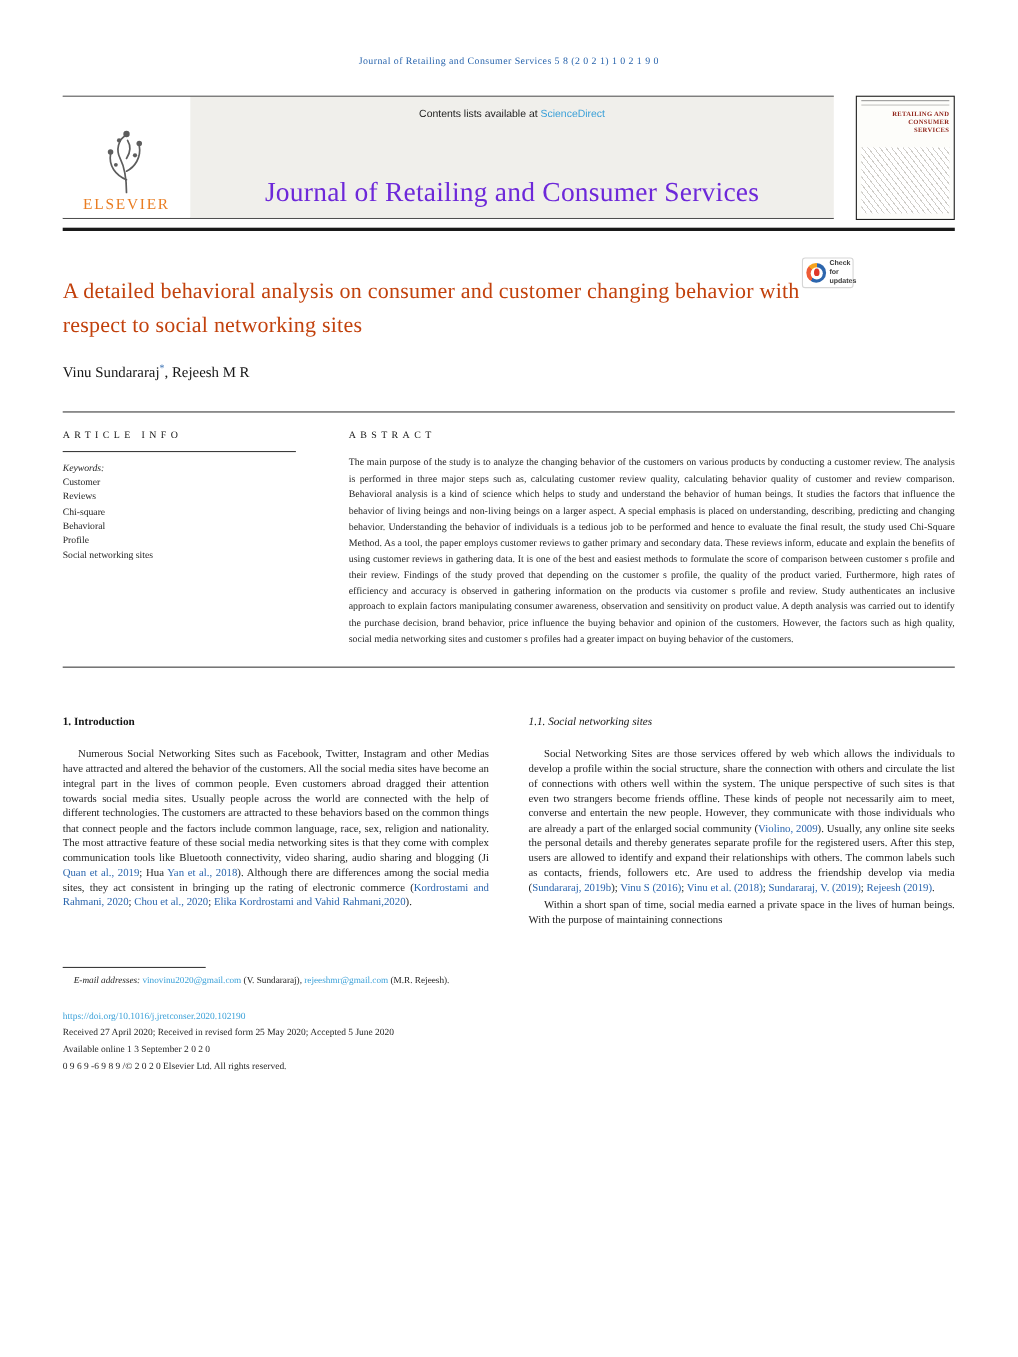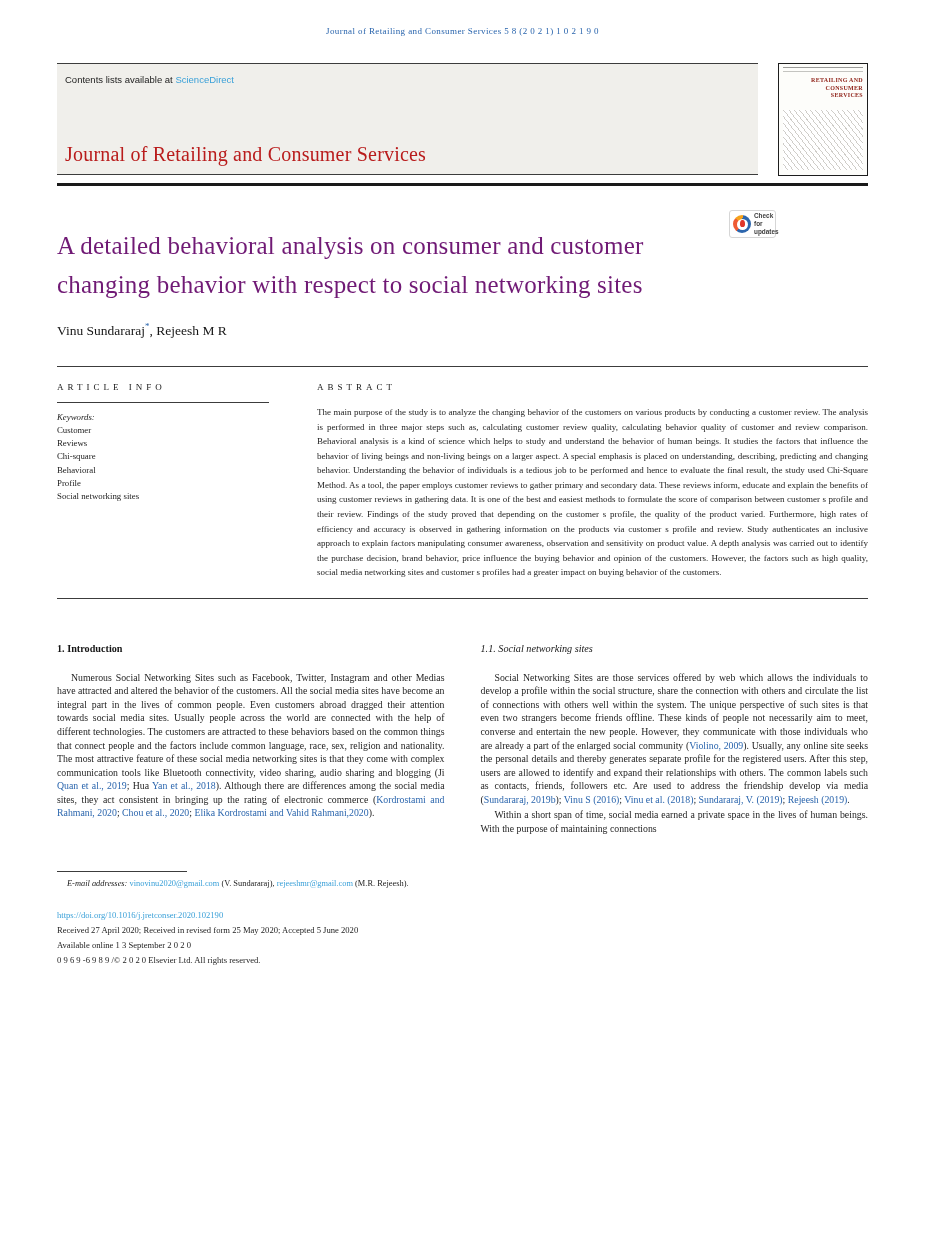--- a/index.html
+++ b/index.html
@@ -6,21 +6,21 @@
     --link:#2a65ad;
     --light_link:#3aa0d8;
     --elsevier_orange:#e97c21;
     --cover_red:#8e1f15;
     --rule_dark:#1a1a1a;
   }
   *{box-sizing:border-box;margin:0;padding:0;}
   html,body{background:#ffffff;}
   .page{
     width:925px;height:1096px;margin:0 auto;background:#fff;position:relative;
-    padding:26px 57px 0 57px;overflow:hidden;
+    padding:50px 57px 0 57px;overflow:hidden;
     font-family:"Liberation Serif","DejaVu Serif",serif;color:#1c1c1c;
   }
   .sans{font-family:"Liberation Sans","DejaVu Sans",sans-serif;}
 
   
   .top-citation{
     text-align:center;font-size:9px;letter-spacing:.4px;color:var(--link);
   }
 
   
@@ -32,25 +32,25 @@
   .logo-box{
     width:116px;background:#fff;display:flex;flex-direction:column;
     align-items:center;justify-content:flex-end;padding:5px 0 3px 0;
   }
   .els-word{
     font-size:14px;letter-spacing:1.6px;color:var(--elsevier_orange);
     margin-top:2px;font-weight:400;
   }
   .gray-box{
     flex:1;background:#f0efeb;display:flex;flex-direction:column;
-    justify-content:space-between;padding:10px 8px 8px 8px;
+    justify-content:space-between;text-align:center;padding:10px 8px 8px 8px;
   }
   .contents-line{font-size:9.5px;color:#222;}
   .contents-line .sd-link{color:var(--light_link);text-decoration:none;cursor:pointer;}
-  .journal-title{font-size:20px;color:#b91c1c;letter-spacing:.2px;}
+  .journal-title{font-size:25px;color:#6d28d9;letter-spacing:.2px;}
   .homepage-line{font-size:9.5px;color:#222;}
   .homepage-line .hp-link{color:var(--light_link);text-decoration:none;cursor:pointer;}
 
   .cover-box{
     width:90px;height:113px;border:1px solid #1d1d1d;margin-left:20px;
     background:#fdfdfa;position:relative;overflow:hidden;flex:none;
   }
   .cover-top-lines{position:absolute;top:3px;left:4px;right:4px;height:5px;
     border-top:1px solid #9a9a98;border-bottom:1px solid #c4c4c0;}
   .cover-title{
@@ -61,21 +61,21 @@
   .cover-stripes{
     position:absolute;left:4px;right:4px;top:46px;bottom:5px;
     background:repeating-linear-gradient(52deg,#ffffff 0 3.4px,#cfcdc8 3.4px 4.2px);
   }
 
   .thick-rule{height:3px;background:var(--rule_dark);margin-top:7px;}
 
   
   .title-row{display:flex;margin-top:22px;}
   h1.article-title{
-    font-size:25px;font-weight:400;line-height:1.57;color:#701a75;
+    font-size:20px;font-weight:400;line-height:1.57;color:#c2410c;
     max-width:672px;flex:1;padding-top:18px;letter-spacing:.2px;
   }
   .cfu-badge{
     width:47px;height:28px;border:1px solid #d6d6d6;border-radius:3px;background:#fff;
     display:flex;align-items:center;gap:3px;padding:2px 3px;flex:none;
     margin-top:2px;margin-right:8px;cursor:pointer;
   }
   .cfu-icon{
     width:18px;height:18px;border-radius:50%;flex:none;position:relative;
     background:conic-gradient(from 215deg,#ee5b35 0 95deg,#f6a21d 95deg 150deg,#2d66ad 150deg 360deg);
@@ -135,20 +135,39 @@
 </style>
 </head>
 <body>
 
 <div class="page">
 
   <div class="top-citation">Journal of Retailing and Consumer Services 5 8 (2 0 2 1) 1 0 2 1 9 0</div>
 
   <div class="header-band">
     <div class="header-left">
+      <div class="logo-box">
+        <svg width="58" height="62" viewBox="0 0 60 64" aria-hidden="true">
+          <g fill="none" stroke="#5d5d5d" stroke-width="1.6" stroke-linecap="round">
+            <path d="M30 62 C30 46 28 38 24 30 C20 22 22 12 30 8"></path>
+            <path d="M30 42 C38 38 44 29 42 18"></path>
+            <path d="M30 50 C20 46 13 37 15 26"></path>
+            <path d="M30 30 C34 24 34 18 31 13"></path>
+          </g>
+          <g fill="#5d5d5d">
+            <circle cx="30" cy="7" r="3"></circle>
+            <circle cx="42" cy="16" r="2.6"></circle>
+            <circle cx="15" cy="24" r="2.6"></circle>
+            <circle cx="23" cy="13" r="2"></circle>
+            <circle cx="38" cy="27" r="2"></circle>
+            <circle cx="20" cy="36" r="1.8"></circle>
+          </g>
+        </svg>
+        <div class="els-word">ELSEVIER</div>
+      </div>
       <div class="gray-box">
         <div class="contents-line sans"><span>Contents lists available at </span><a class="sd-link">ScienceDirect</a></div>
         <div class="journal-title">Journal of Retailing and Consumer Services</div>
       </div>
     </div>
     <div class="cover-box">
       <div class="cover-top-lines"></div>
       <div class="cover-title">RETAILING AND CONSUMER SERVICES</div>
       <div class="cover-stripes"></div>
     </div>

